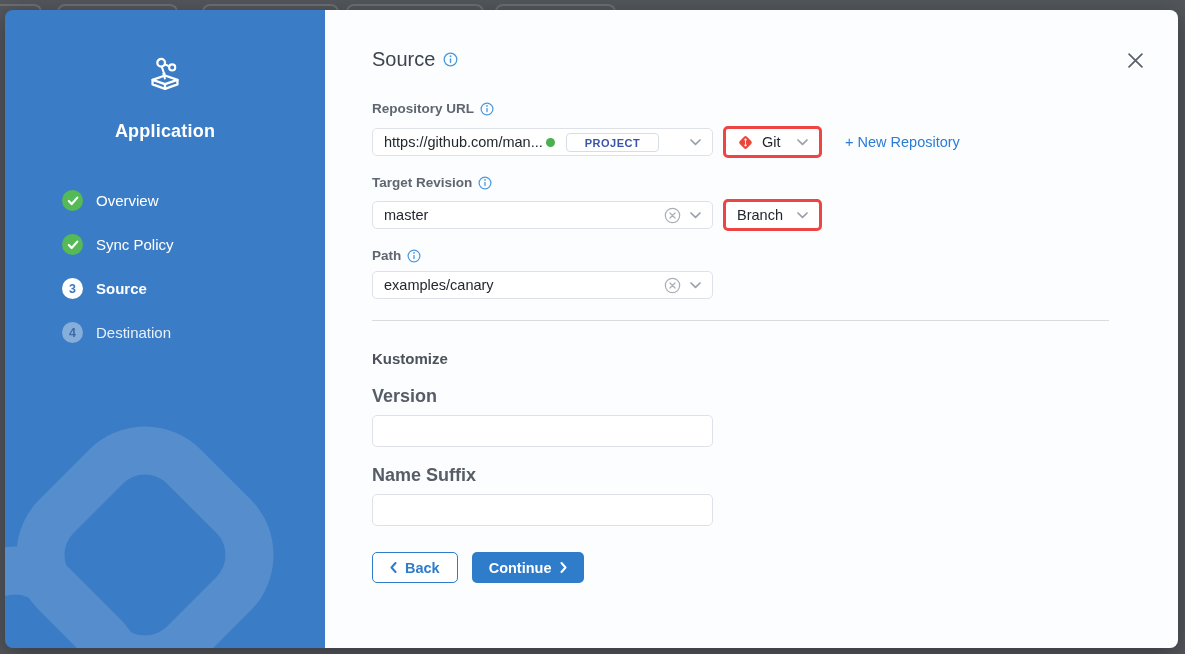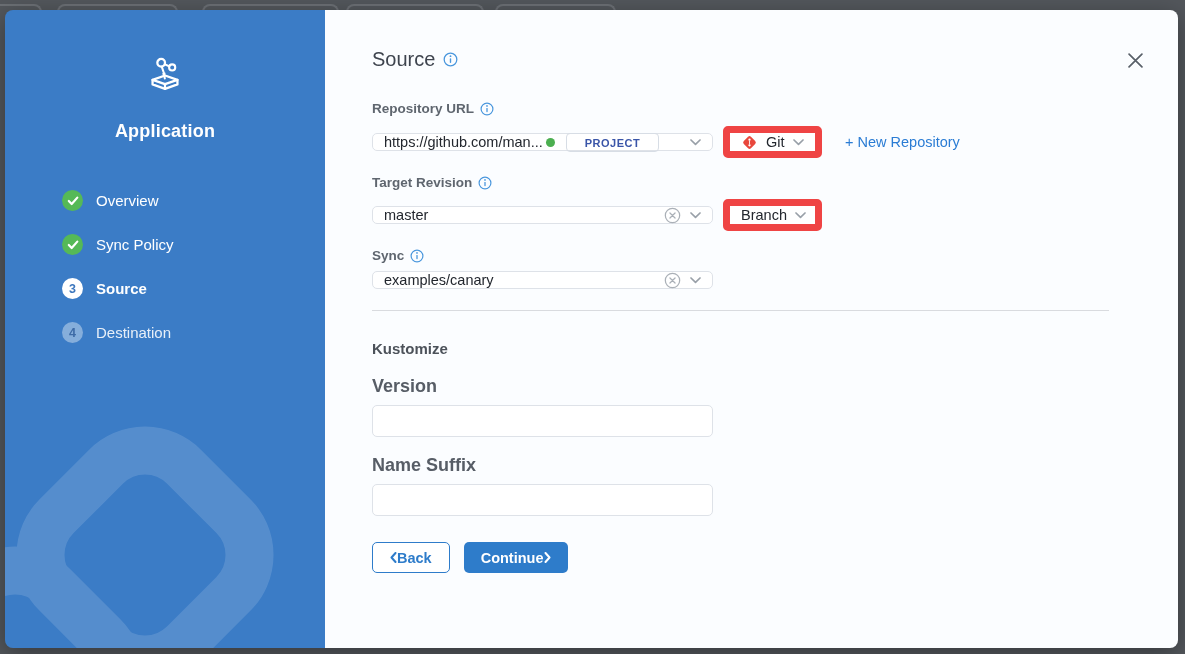--- a/index.html
+++ b/index.html
@@ -53,35 +53,35 @@
   .close-btn {
     position:absolute; top:40px; right:33px; width:20px; height:20px;
     display:flex; align-items:center; justify-content:center; cursor:pointer;
   }
   .title-row { display:flex; align-items:center; gap:8px; margin-top:38px; }
   .form-title { font-size:20px; color:#3e444e; }
   .label-row { display:flex; align-items:center; gap:6px; }
   .field-label { font-size:13.5px; font-weight:700; color:#5f666f; }
   .row { display:flex; align-items:center; }
   .combo {
-    width:341px; height:18px; background:#ffffff;
+    width:341px; height:28px; background:#ffffff;
     border:1px solid #dee2e8; border-radius:5px;
     display:flex; align-items:center; padding:0 11px;
   }
   .combo-text { font-size:14.5px; color:#23272e; white-space:nowrap; }
   .green-dot { width:9px; height:9px; border-radius:50%; background:#4caf50; margin-left:3px; flex-shrink:0; }
   .project-tag {
     margin-left:11px; border:1px solid #d7dde5; border-radius:4px;
     padding:3px 18px 2px; font-size:11px; font-weight:700;
     color:#3a55a8; letter-spacing:.5px; white-space:nowrap;
   }
   .right-ctrls { margin-left:auto; display:flex; align-items:center; gap:9px; }
   .mini-select {
     width:99px; height:32px; background:#ffffff; margin-left:10px;
-    border:7px solid #ef4444; border-radius:5px;
+    border:3px solid #ef4444; border-radius:5px;
     display:flex; align-items:center; padding:0 11px; gap:8px;
   }
   .mini-select .sel-text { font-size:14.5px; color:#23272e; }
   .mini-select .chev { margin-left:auto; }
   .link {
     margin-left:23px; color:#2a7cd4; font-size:14.5px; font-weight:500;
     text-decoration:none; cursor:pointer; white-space:nowrap;
   }
   .divider { width:737px; height:1px; background:#d9dbdf; margin-top:21px; }
   .kustomize-heading { font-size:15px; font-weight:700; color:#4c525a; margin-top:29px; }
@@ -89,21 +89,21 @@
   .text-input {
     width:341px; height:32px; background:#ffffff;
     border:1px solid #dee2e8; border-radius:5px;
     padding:0 11px; font-family:"Liberation Sans",sans-serif;
     font-size:14.5px; color:#23272e; outline:none; display:block;
   }
   .btn-row { display:flex; align-items:center; gap:14px; margin-top:26px; }
   .btn {
     height:31px; border-radius:5px; font-family:"Liberation Sans",sans-serif;
     font-size:14.5px; font-weight:700; display:inline-flex; align-items:center;
-    gap:0; cursor:pointer; padding:0 17px;
+    gap:8px; cursor:pointer; padding:0 17px;
   }
   .btn-back { background:#ffffff; border:1.5px solid #2e7cca; color:#2e7cca; }
   .btn-continue { background:#2e7cca; border:none; color:#ffffff; }
   .mt30 { margin-top:30px; } .mt17 { margin-top:17px; } .mt18 { margin-top:18px; }
   .mt19 { margin-top:19px; } .mt10 { margin-top:10px; } .mt9 { margin-top:9px; }
   .mt8 { margin-top:8px; }
   .icon { display:inline-flex; align-items:center; justify-content:center; }
 </style>
 </head>
 <body>
@@ -261,21 +261,21 @@
         <span class="sel-text">Branch</span>
         <span class="icon chev">
           <svg width="11" height="7" viewBox="0 0 11 7">
               <polyline points="1,1 5.5,5.3 10,1" fill="none" stroke="#99a0a8" stroke-width="1.7" stroke-linecap="round" stroke-linejoin="round"></polyline>
             </svg>
         </span>
       </div>
     </div>
 
     <div class="label-row mt17">
-      <span class="field-label">Sync</span>
+      <span class="field-label">Path</span>
       <span class="icon">
         <svg width="14" height="14" viewBox="0 0 14 14">
             <circle cx="7" cy="7" r="5.9" fill="none" stroke="#4a97dd" stroke-width="1.2"></circle>
             <rect x="6.35" y="5.9" width="1.3" height="4.3" rx="0.6" fill="#4a97dd"></rect>
             <circle cx="7" cy="3.9" r="0.85" fill="#4a97dd"></circle>
           </svg>
       </span>
     </div>
     <div class="row mt8">
       <div class="combo">

